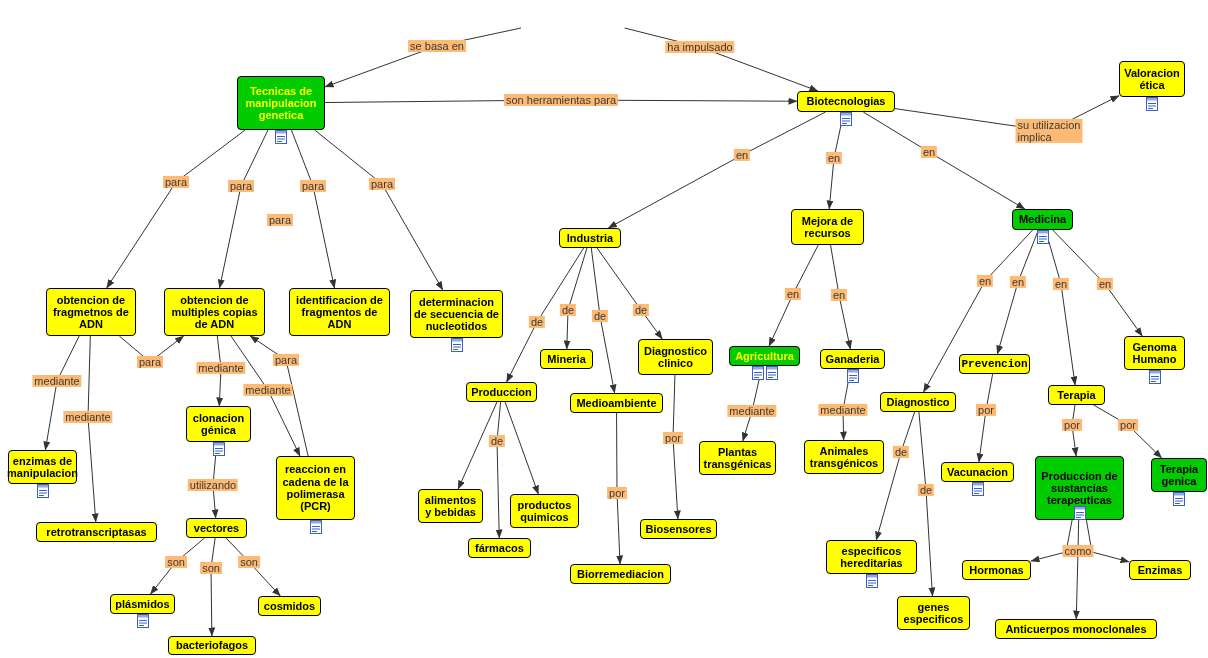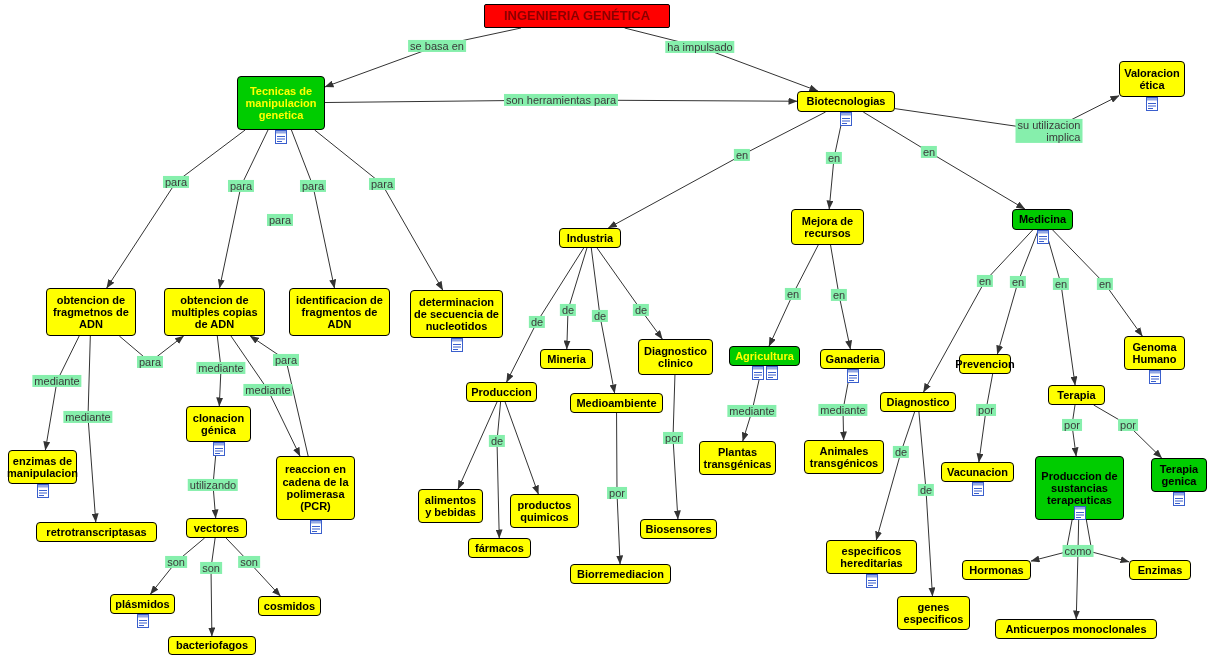--- a/index.html
+++ b/index.html
@@ -1,20 +1,20 @@
 <!DOCTYPE html>
 <html><head>
 <meta charset="utf-8">
 <style>
   html,body{margin:0;padding:0;background:#ffffff;}
   #canvas{position:relative;width:1208px;height:658px;background:#ffffff;overflow:hidden;
           font-family:"Liberation Sans",sans-serif;}
   #edges{position:absolute;left:0;top:0;z-index:1;}
-  .edge-label{position:absolute;transform:translate(-50%,-50%);background:#86efac;color:#3a3a3a;
-              font:11px "Liberation Sans",sans-serif;line-height:1.1;padding:0 2px;text-align:right;
+  .edge-label{position:absolute;transform:translate(-50%,-50%);background:#fdba74;color:#3a3a3a;
+              font:11px "Liberation Sans",sans-serif;line-height:1.1;padding:0 2px;text-align:left;
               white-space:pre-line;z-index:2;}
   .node{position:absolute;display:flex;align-items:center;justify-content:center;text-align:center;
         border:1px solid #000;border-radius:4px;font:bold 11px "Liberation Sans",sans-serif;
         line-height:1.12;box-sizing:border-box;padding:1px 2px;z-index:3;cursor:default;}
   .node.yellow{background:#ffff00;color:#000000;}
   .node.green{background:#00cc00;color:#000000;}
   .node.green-yellow{background:#00cc00;color:#ffff00;}
   .node.title{background:#ff0000;color:#8b0000;font-size:13px;border-radius:2px;}
   .node-icons{position:absolute;display:flex;gap:2px;transform:translateX(-50%);z-index:4;}
   .res-icon{display:block;width:12px;height:14px;}
@@ -113,21 +113,20 @@
     <div class="edge-label" style="left: 1018px; top: 282px; color: rgb(58, 58, 58);">en</div>
     <div class="edge-label" style="left: 1061px; top: 284px; color: rgb(58, 58, 58);">en</div>
     <div class="edge-label" style="left: 1105px; top: 284px; color: rgb(58, 58, 58);">en</div>
     <div class="edge-label" style="left: 986px; top: 410px; color: rgb(58, 58, 58);">por</div>
     <div class="edge-label" style="left: 901px; top: 452px; color: rgb(58, 58, 58);">de</div>
     <div class="edge-label" style="left: 926px; top: 490px; color: rgb(58, 58, 58);">de</div>
     <div class="edge-label" style="left: 1072px; top: 425px; color: rgb(58, 58, 58);">por</div>
     <div class="edge-label" style="left: 1128px; top: 425px; color: rgb(58, 58, 58);">por</div>
     <div class="edge-label" style="left: 1078px; top: 551px; color: rgb(58, 58, 58);">como</div>
     <div class="edge-label" style="left: 280px; top: 220px; color: rgb(58, 58, 58);">para</div>
-    <div class="node title" style="left: 484px; top: 4px; width: 186px; height: 24px;">INGENIERIA GENÉTICA</div>
     <div class="node green-yellow" style="left: 237px; top: 76px; width: 88px; height: 54px;">Tecnicas de manipulacion genetica</div>
     <div class="node-icons" style="left: 281px; top: 130px;">
       <span>
         <svg class="res-icon" viewBox="0 0 12 14" xmlns="http://www.w3.org/2000/svg">
           <rect x="0.5" y="0.5" width="11" height="13" fill="#ffffff" stroke="#3a5fcd"></rect>
           <rect x="0.5" y="0.5" width="11" height="3" fill="#3a5fcd" opacity="0.55"></rect>
           <line x1="2" y1="6.5" x2="10" y2="6.5" stroke="#3a5fcd"></line>
           <line x1="2" y1="9" x2="10" y2="9" stroke="#3a5fcd"></line>
           <line x1="2" y1="11.5" x2="7" y2="11.5" stroke="#3a5fcd"></line>
         </svg>
@@ -275,21 +274,21 @@
           <rect x="0.5" y="0.5" width="11" height="13" fill="#ffffff" stroke="#3a5fcd"></rect>
           <rect x="0.5" y="0.5" width="11" height="3" fill="#3a5fcd" opacity="0.55"></rect>
           <line x1="2" y1="6.5" x2="10" y2="6.5" stroke="#3a5fcd"></line>
           <line x1="2" y1="9" x2="10" y2="9" stroke="#3a5fcd"></line>
           <line x1="2" y1="11.5" x2="7" y2="11.5" stroke="#3a5fcd"></line>
         </svg>
       </span>
     </div>
     <div class="node yellow" style="left: 699px; top: 441px; width: 77px; height: 34px;">Plantas transgénicas</div>
     <div class="node yellow" style="left: 804px; top: 440px; width: 80px; height: 34px;">Animales transgénicos</div>
-    <div class="node yellow" style="left: 959px; top: 354px; width: 52px; height: 20px;">Prevencion</div>
+    <div class="node yellow" style="left: 959px; top: 354px; width: 71px; height: 20px; font-family: Liberation Mono, monospace;">Prevencion</div>
     <div class="node yellow" style="left: 880px; top: 392px; width: 76px; height: 20px;">Diagnostico</div>
     <div class="node yellow" style="left: 1048px; top: 385px; width: 57px; height: 20px;">Terapia</div>
     <div class="node yellow" style="left: 1124px; top: 336px; width: 61px; height: 34px;">Genoma Humano</div>
     <div class="node-icons" style="left: 1154.5px; top: 370px;">
       <span>
         <svg class="res-icon" viewBox="0 0 12 14" xmlns="http://www.w3.org/2000/svg">
           <rect x="0.5" y="0.5" width="11" height="13" fill="#ffffff" stroke="#3a5fcd"></rect>
           <rect x="0.5" y="0.5" width="11" height="3" fill="#3a5fcd" opacity="0.55"></rect>
           <line x1="2" y1="6.5" x2="10" y2="6.5" stroke="#3a5fcd"></line>
           <line x1="2" y1="9" x2="10" y2="9" stroke="#3a5fcd"></line>

